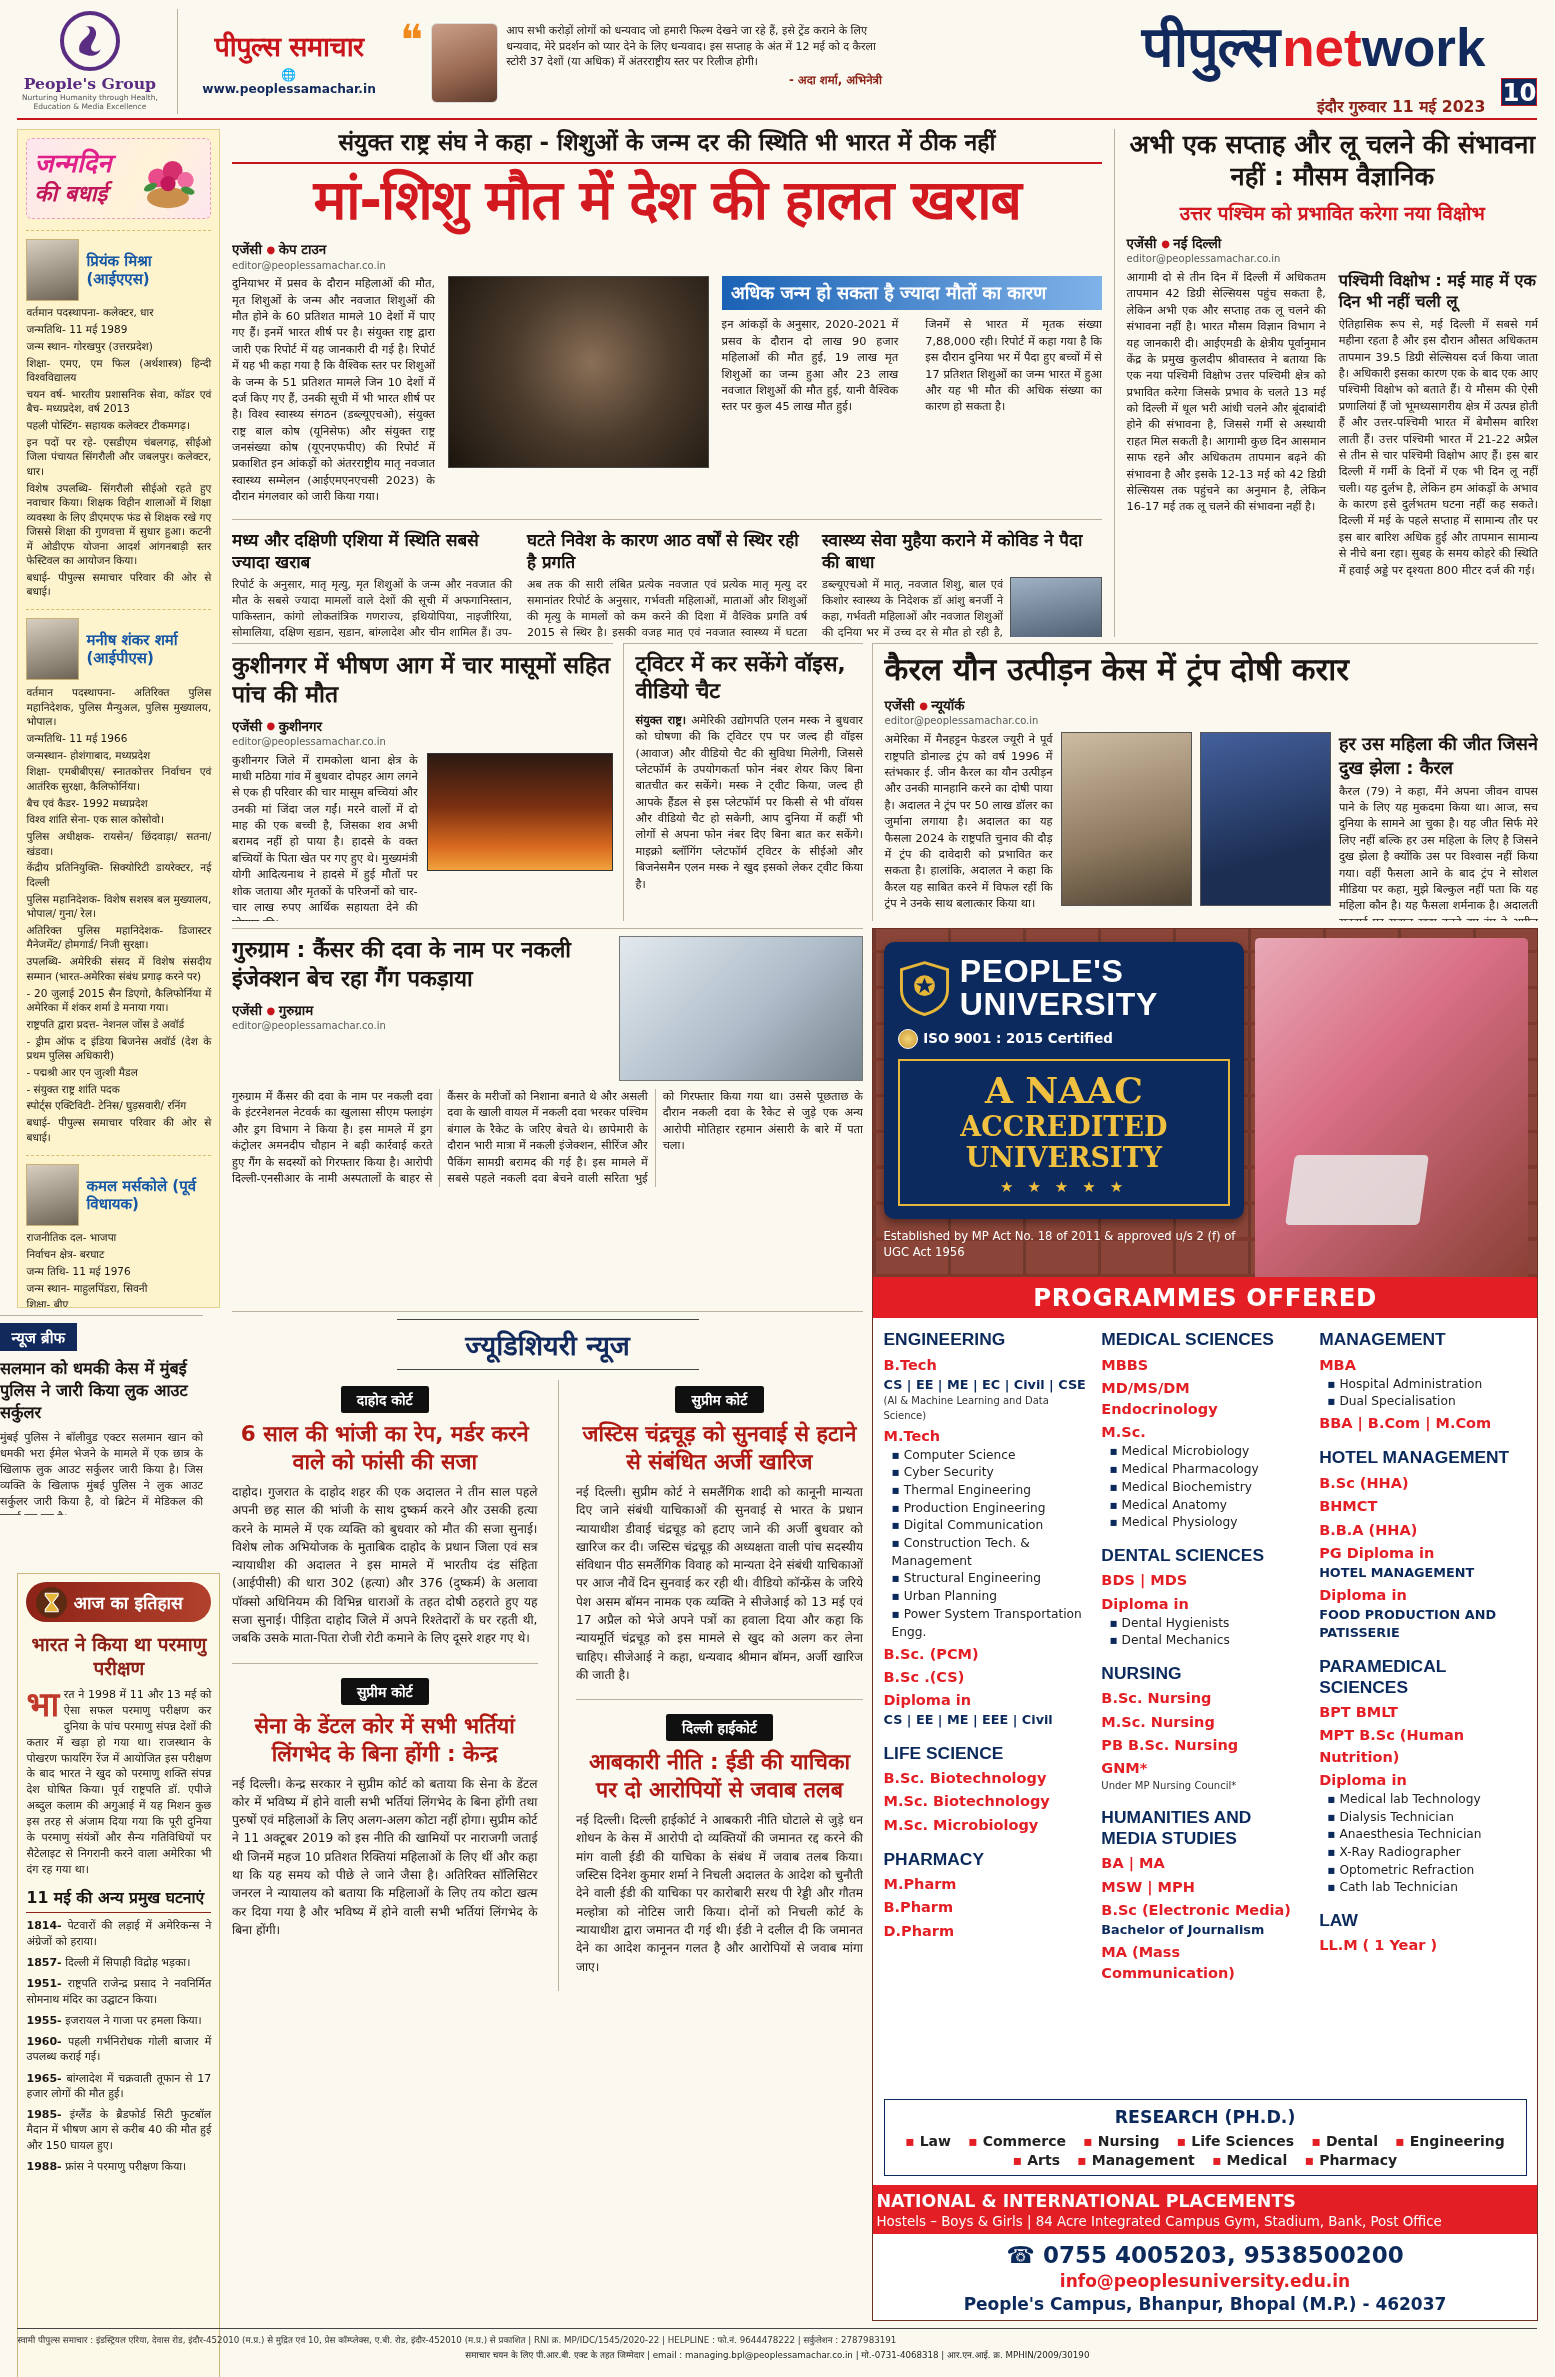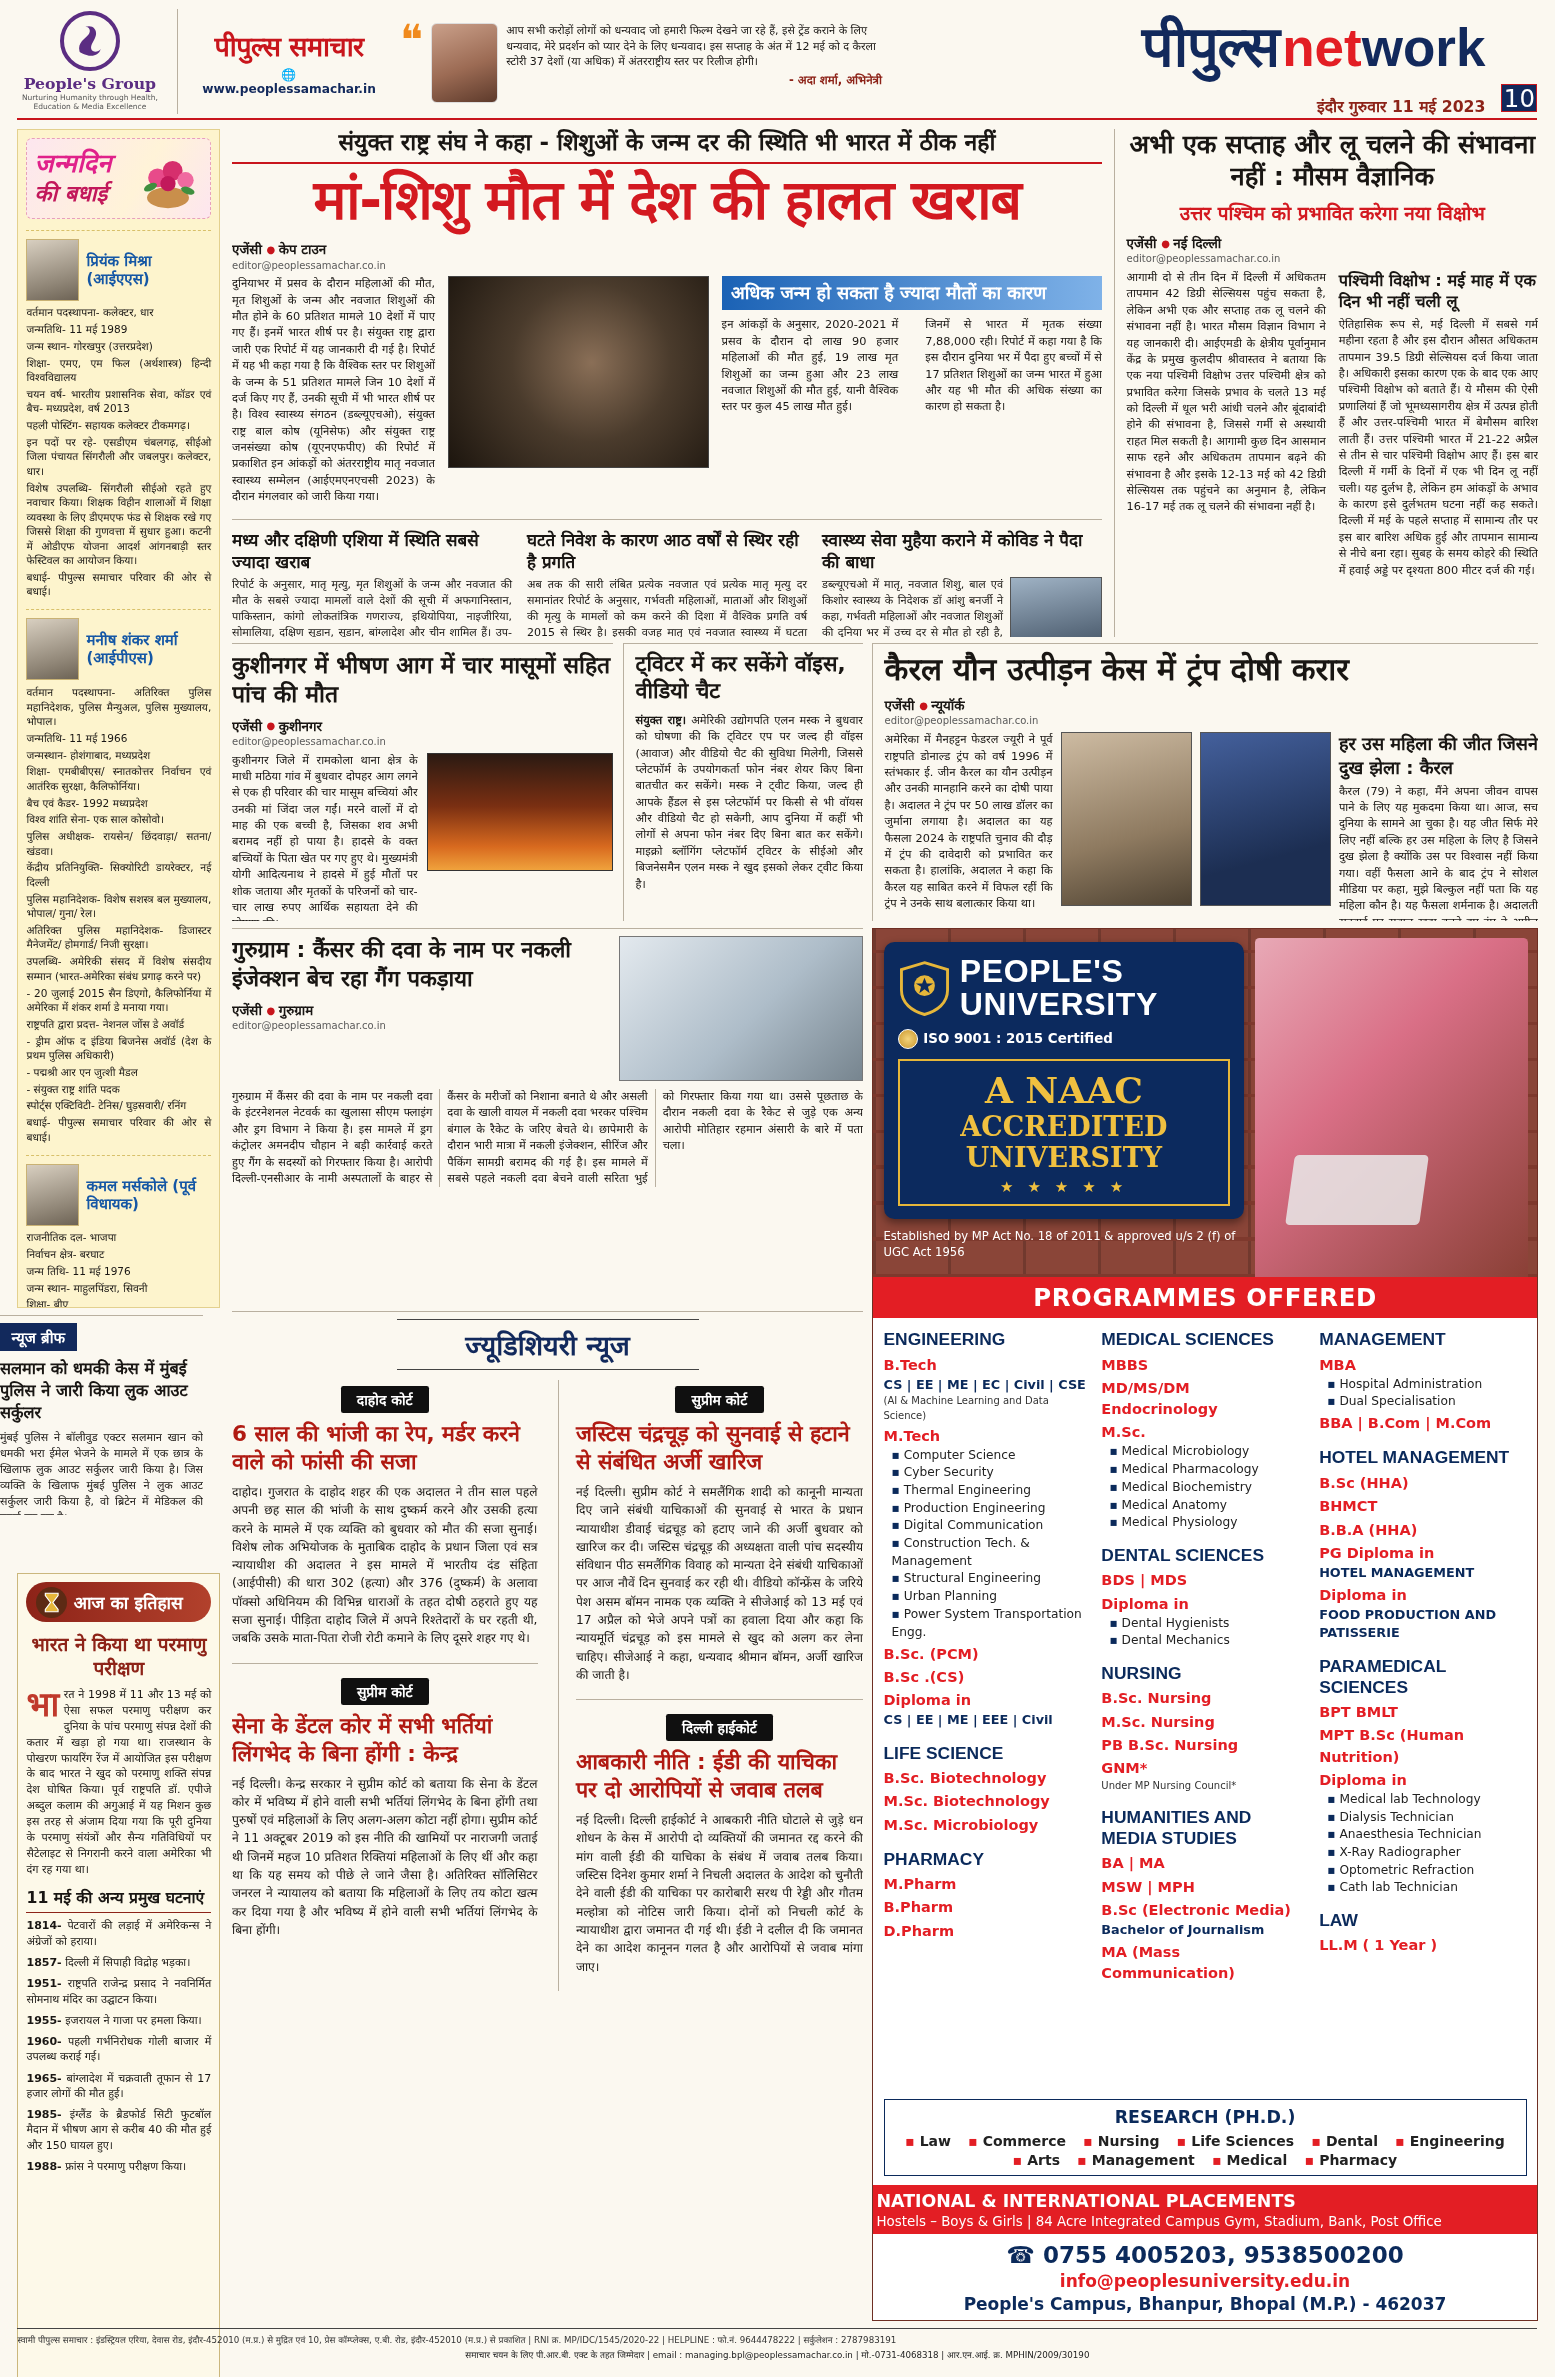--- a/index.html
+++ b/index.html
@@ -32,22 +32,22 @@
   .actress-photo{width:67px; height:80px; border-radius:5.8px; flex:0 0 auto;
      background:linear-gradient(160deg,#caa08a 0%,#9c6b54 55%,#5d3a2b 100%); border:1.2px solid #ddd;}
   .quote-text{font-size:11px; line-height:1.4; text-align:left;}
   .quote-attr{font-size:11.6px; font-weight:bold; color:var(--dkred); text-align:right; margin-top:2.3px;}
   .masthead{margin-left:auto; text-align:right; padding-right:52px;}
   .mh-line{font-weight:800; white-space:nowrap;}
   .mh-hindi{font-size:56px; color:var(--navy); letter-spacing:-1.2px;text-align:center;}
   .mh-net{font-size:53px; color:var(--adred); font-family:"Liberation Sans",sans-serif;}
   .mh-work{font-size:53px; color:var(--navy); font-family:"Liberation Sans",sans-serif;}
   .dateline{font-size:15.7px; font-weight:bold; color:var(--dkred); margin-top:13px;}
-  .pageno{position:absolute; right:0; top:75px; width:36px; height:28px; background:var(--navy); color:#fff;
-     font-size:24.4px; font-weight:normal; display:flex; align-items:center; justify-content:center; border:1.7px solid var(--red);}
+  .pageno{position:absolute; right:0; top:69px; width:36px; height:28px; background:var(--navy); color:#fff;
+     font-size:24.4px; font-weight:bold; display:flex; align-items:center; justify-content:center; border:1.7px solid var(--red);}
 
   
   .bday{background:var(--yellow); border:0.6px solid #e3d08e; padding:8.1px 8.1px 5.8px;}
   .bday-head{display:flex; align-items:center; justify-content:space-between; background:linear-gradient(120deg,#fde6ef,#fff3d8 60%,#fde6ef); border:0.6px dashed #e8a0bb; border-radius:5.8px; padding:5.8px 7px; height:81px;}
   .bday-title1{font-size:25.6px; font-weight:800; color:#e0218a; font-family:"DejaVu Serif",serif; font-style:italic; line-height:1.05;}
   .bday-title2{font-size:22px; font-weight:800; color:#c2185b; font-family:"DejaVu Serif",serif; font-style:italic;}
   .bd-person{margin-top:10.5px; border-top:1.2px dashed #d8c06a; padding-top:8.1px;}
   .bd-person:first-of-type{border-top:none;}
   .bd-top{display:flex; gap:7px; align-items:center; margin-bottom:4.6px;}
   .bd-photo{width:53px; height:62px; flex:0 0 auto; border:1.2px solid #c9b274;
@@ -124,21 +124,21 @@
   .hist-sub{font-size:15.7px; font-weight:800; border-bottom:1.2px solid var(--dkred); padding-bottom:3.5px; margin:8.1px 0 5.8px;}
   .ev-row{font-size:11px; line-height:1.4; margin-bottom:5.8px; text-align:justify;}
   .ev-year{font-weight:800;}
 
   
   .jud-title{width:302px; margin:0 auto 10.5px; text-align:center; font-size:27px; font-weight:800; color:var(--navy);
      border-top:1.7px solid #444; border-bottom:1.7px solid #444; padding:5.8px 0;}
   .jud-grid{display:grid; grid-template-columns:1fr 1fr; gap:20px;}
   .jud-col2{border-left:0.6px solid var(--rule); padding-left:17.4px;}
   .court-tab{display:table; margin:5.8px auto 7px; background:#101010; color:#fff; font-size:14px; font-weight:bold; padding:4.1px 16.3px; border-radius:2.3px;}
-  .jud-head{font-size:21.5px; font-weight:800; color:#b01a12; line-height:1.3; margin-bottom:7px;}
+  .jud-head{font-size:21.5px; font-weight:800; color:#b01a12; text-align:center; line-height:1.3; margin-bottom:7px;}
   .jud-story p{font-size:12.2px; line-height:1.5;}
   .jud-story{margin-bottom:15px;}
   .jud-story + .jud-story{border-top:0.6px solid var(--rule); padding-top:8.1px;}
 
   
   .ad{border:1.7px solid #6e2f23; display:flex; flex-direction:column; background:#fff;}
   .ad-top{display:flex; min-height:348px; background-color:var(--brick);
      background-image:repeating-linear-gradient(0deg,#7e392d 0 3.5px,transparent 3.5px 36px),
                       repeating-linear-gradient(90deg,rgba(0,0,0,.18) 0 2.9px,transparent 2.9px 75px);}
   .ad-top-left{flex:1; padding:12.8px 10.5px;}

